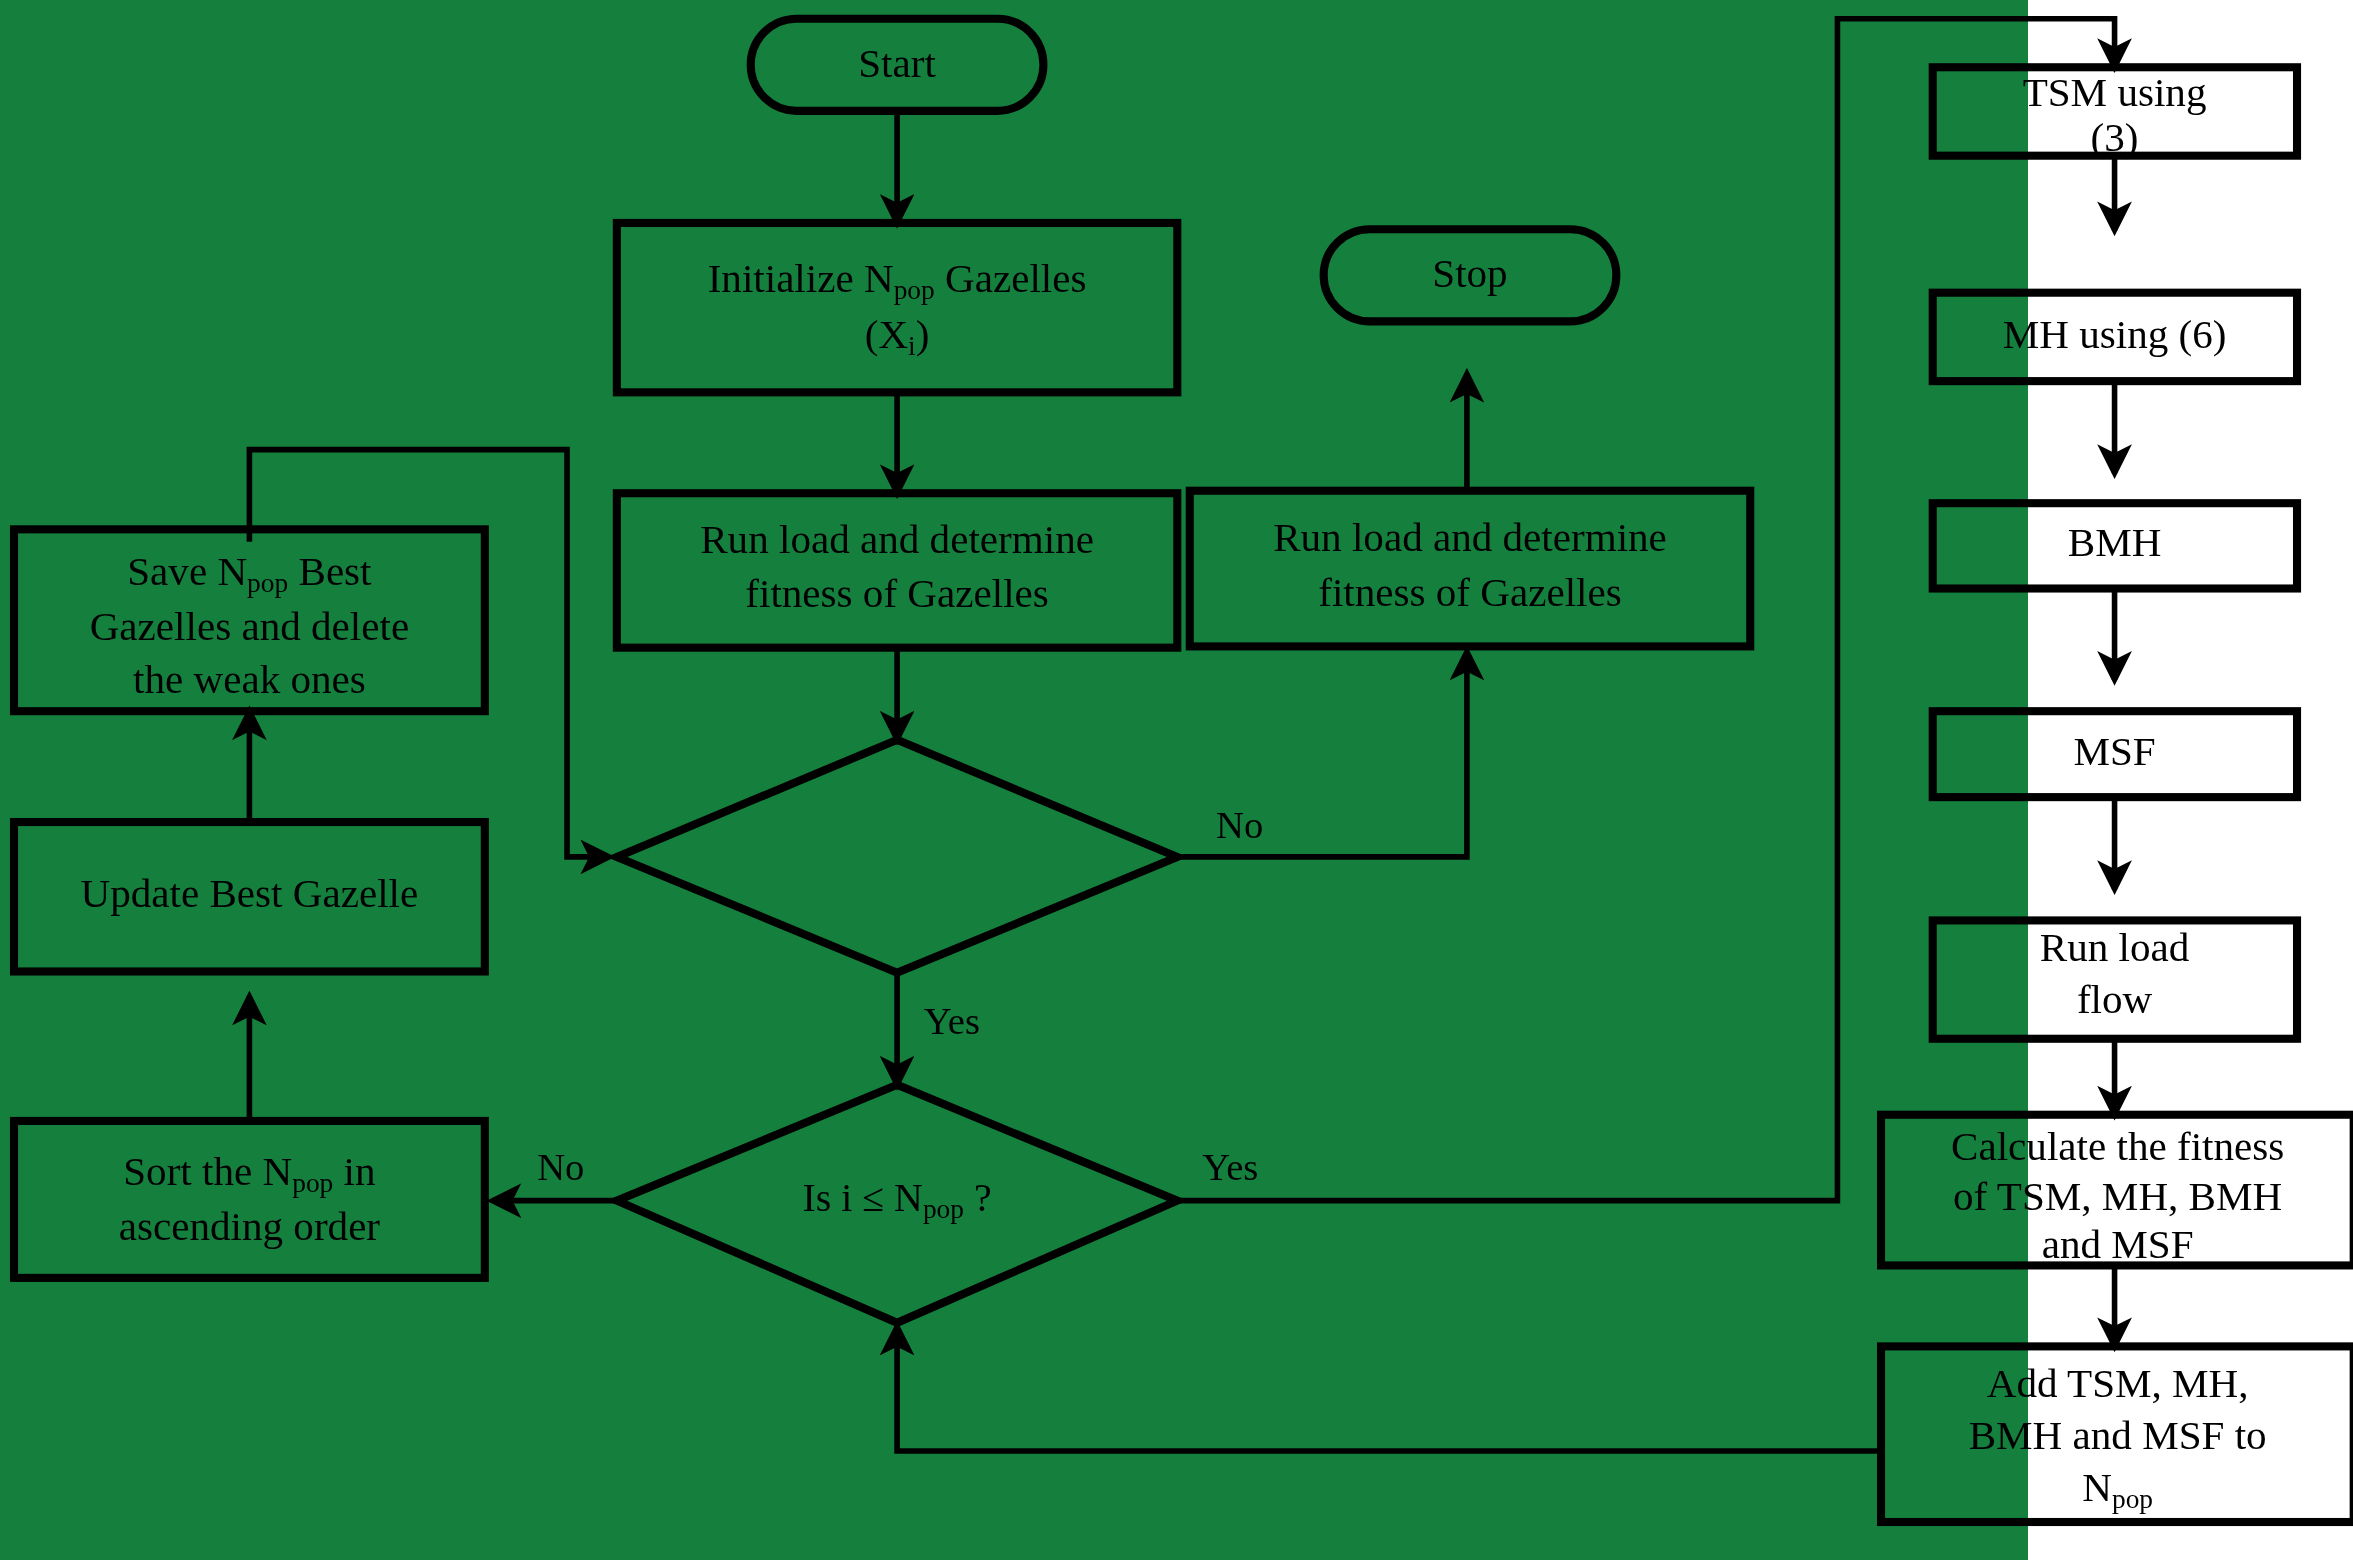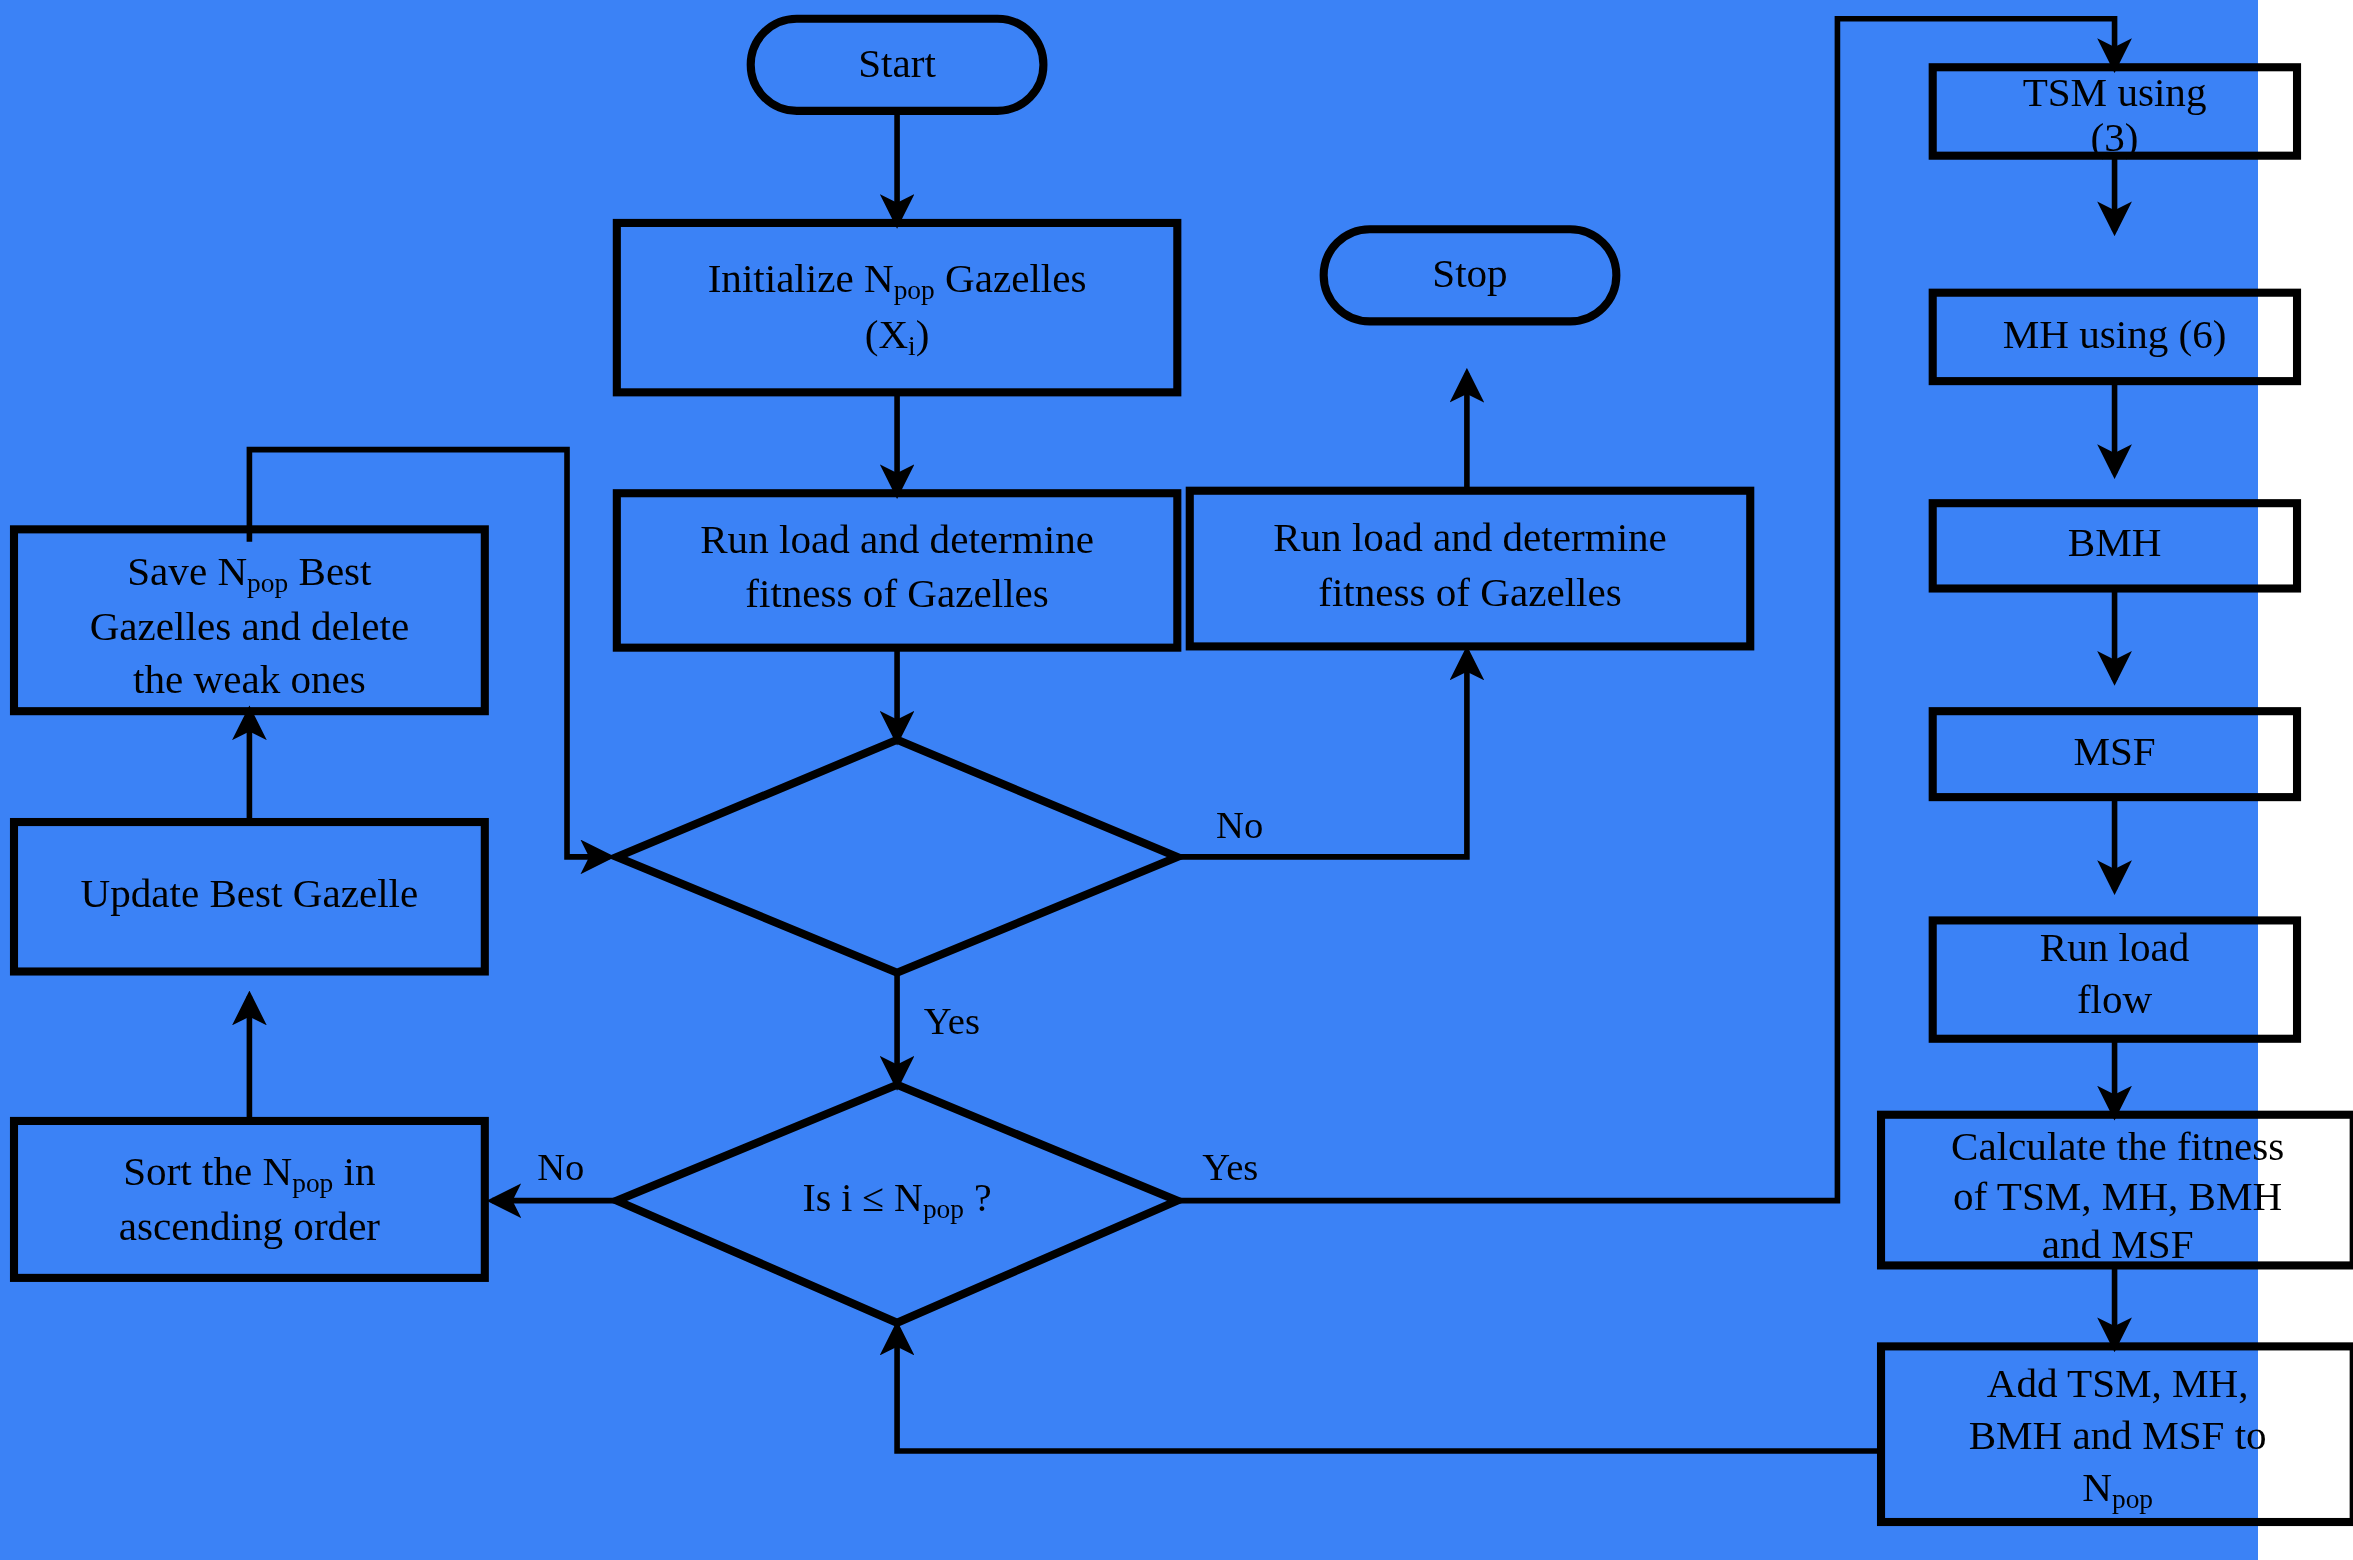--- a/index.html
+++ b/index.html
@@ -2,23 +2,23 @@
 <html style="font-size:10px"><head>
 <meta charset="utf-8">
 <style>
   html, body {
     margin: 0;
     padding: 0;
     background: #ffffff;
   }
   #flow-root {
     position: relative;
-    width: 2258px;
+    width: 2028px;
     height: 1560px;
-    background: #3b82f6;
+    background: #15803d;
     font-family: "Liberation Serif", "DejaVu Serif", serif;
   }
   svg#flow-svg {
     position: absolute;
     top: 0; left: 0;
     width: 2354px;
     height: 1560px;
     display: block;
   }
   .shape-fill { fill: #ffffff; }

